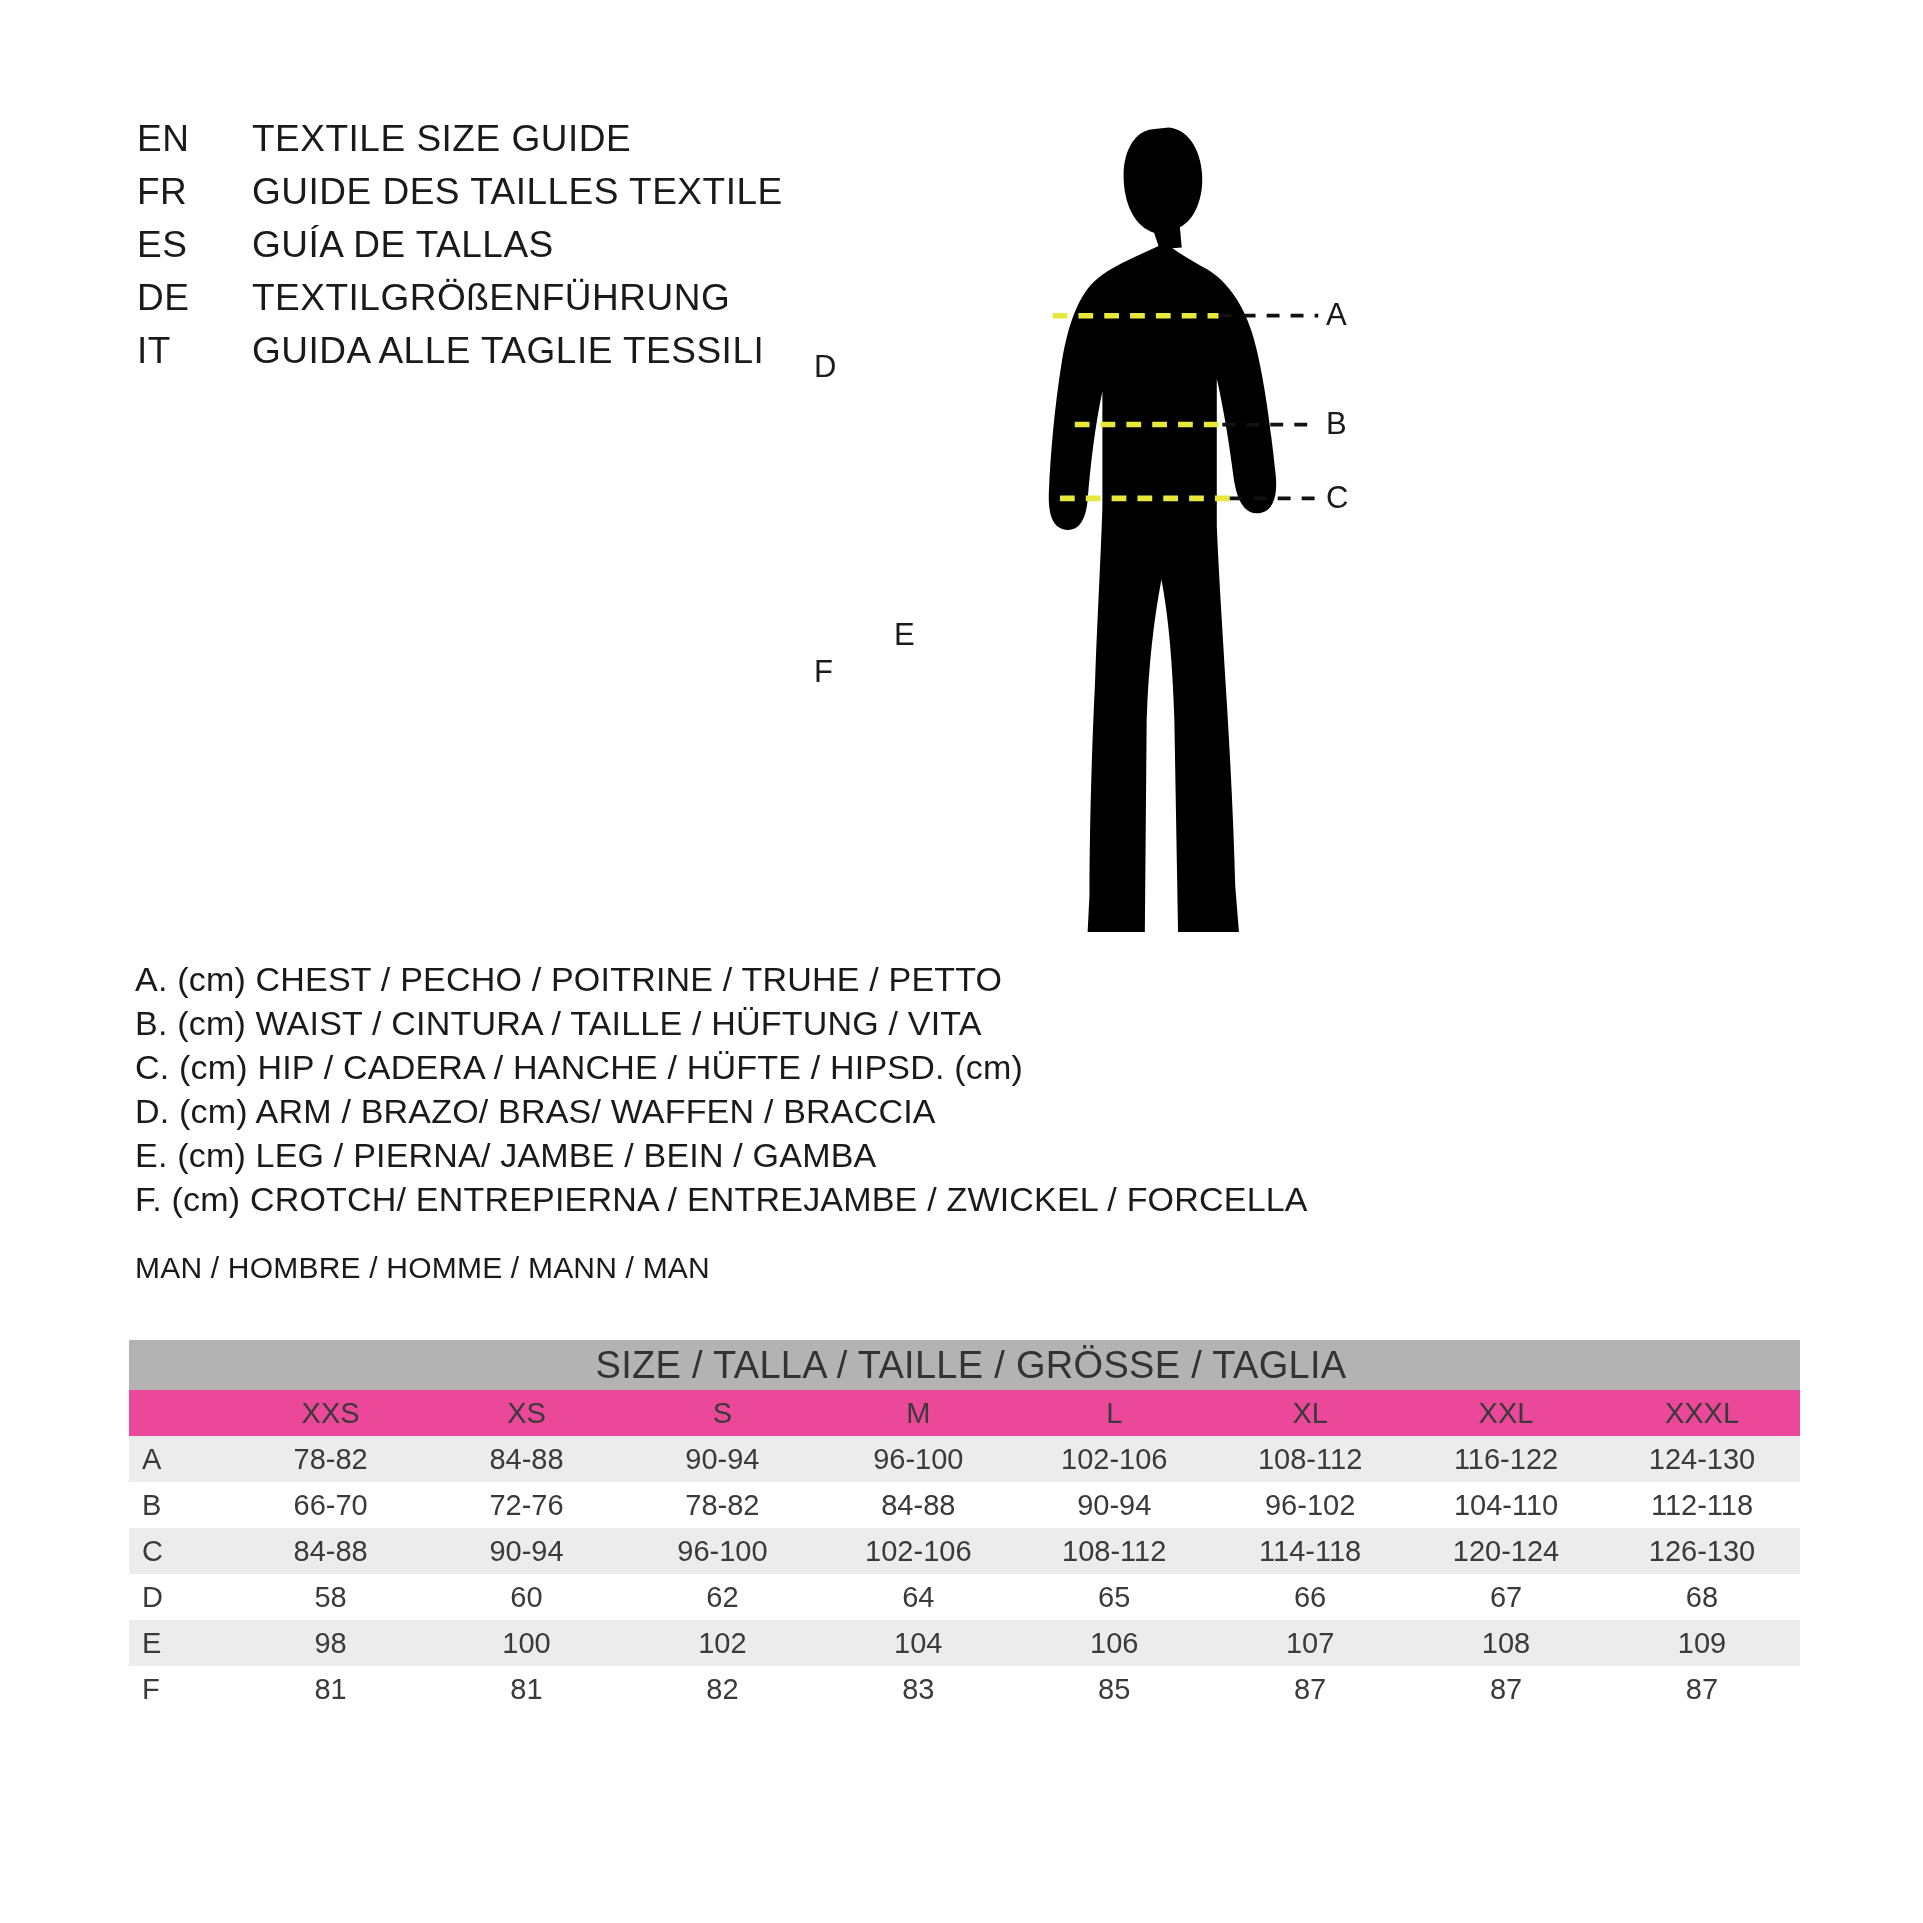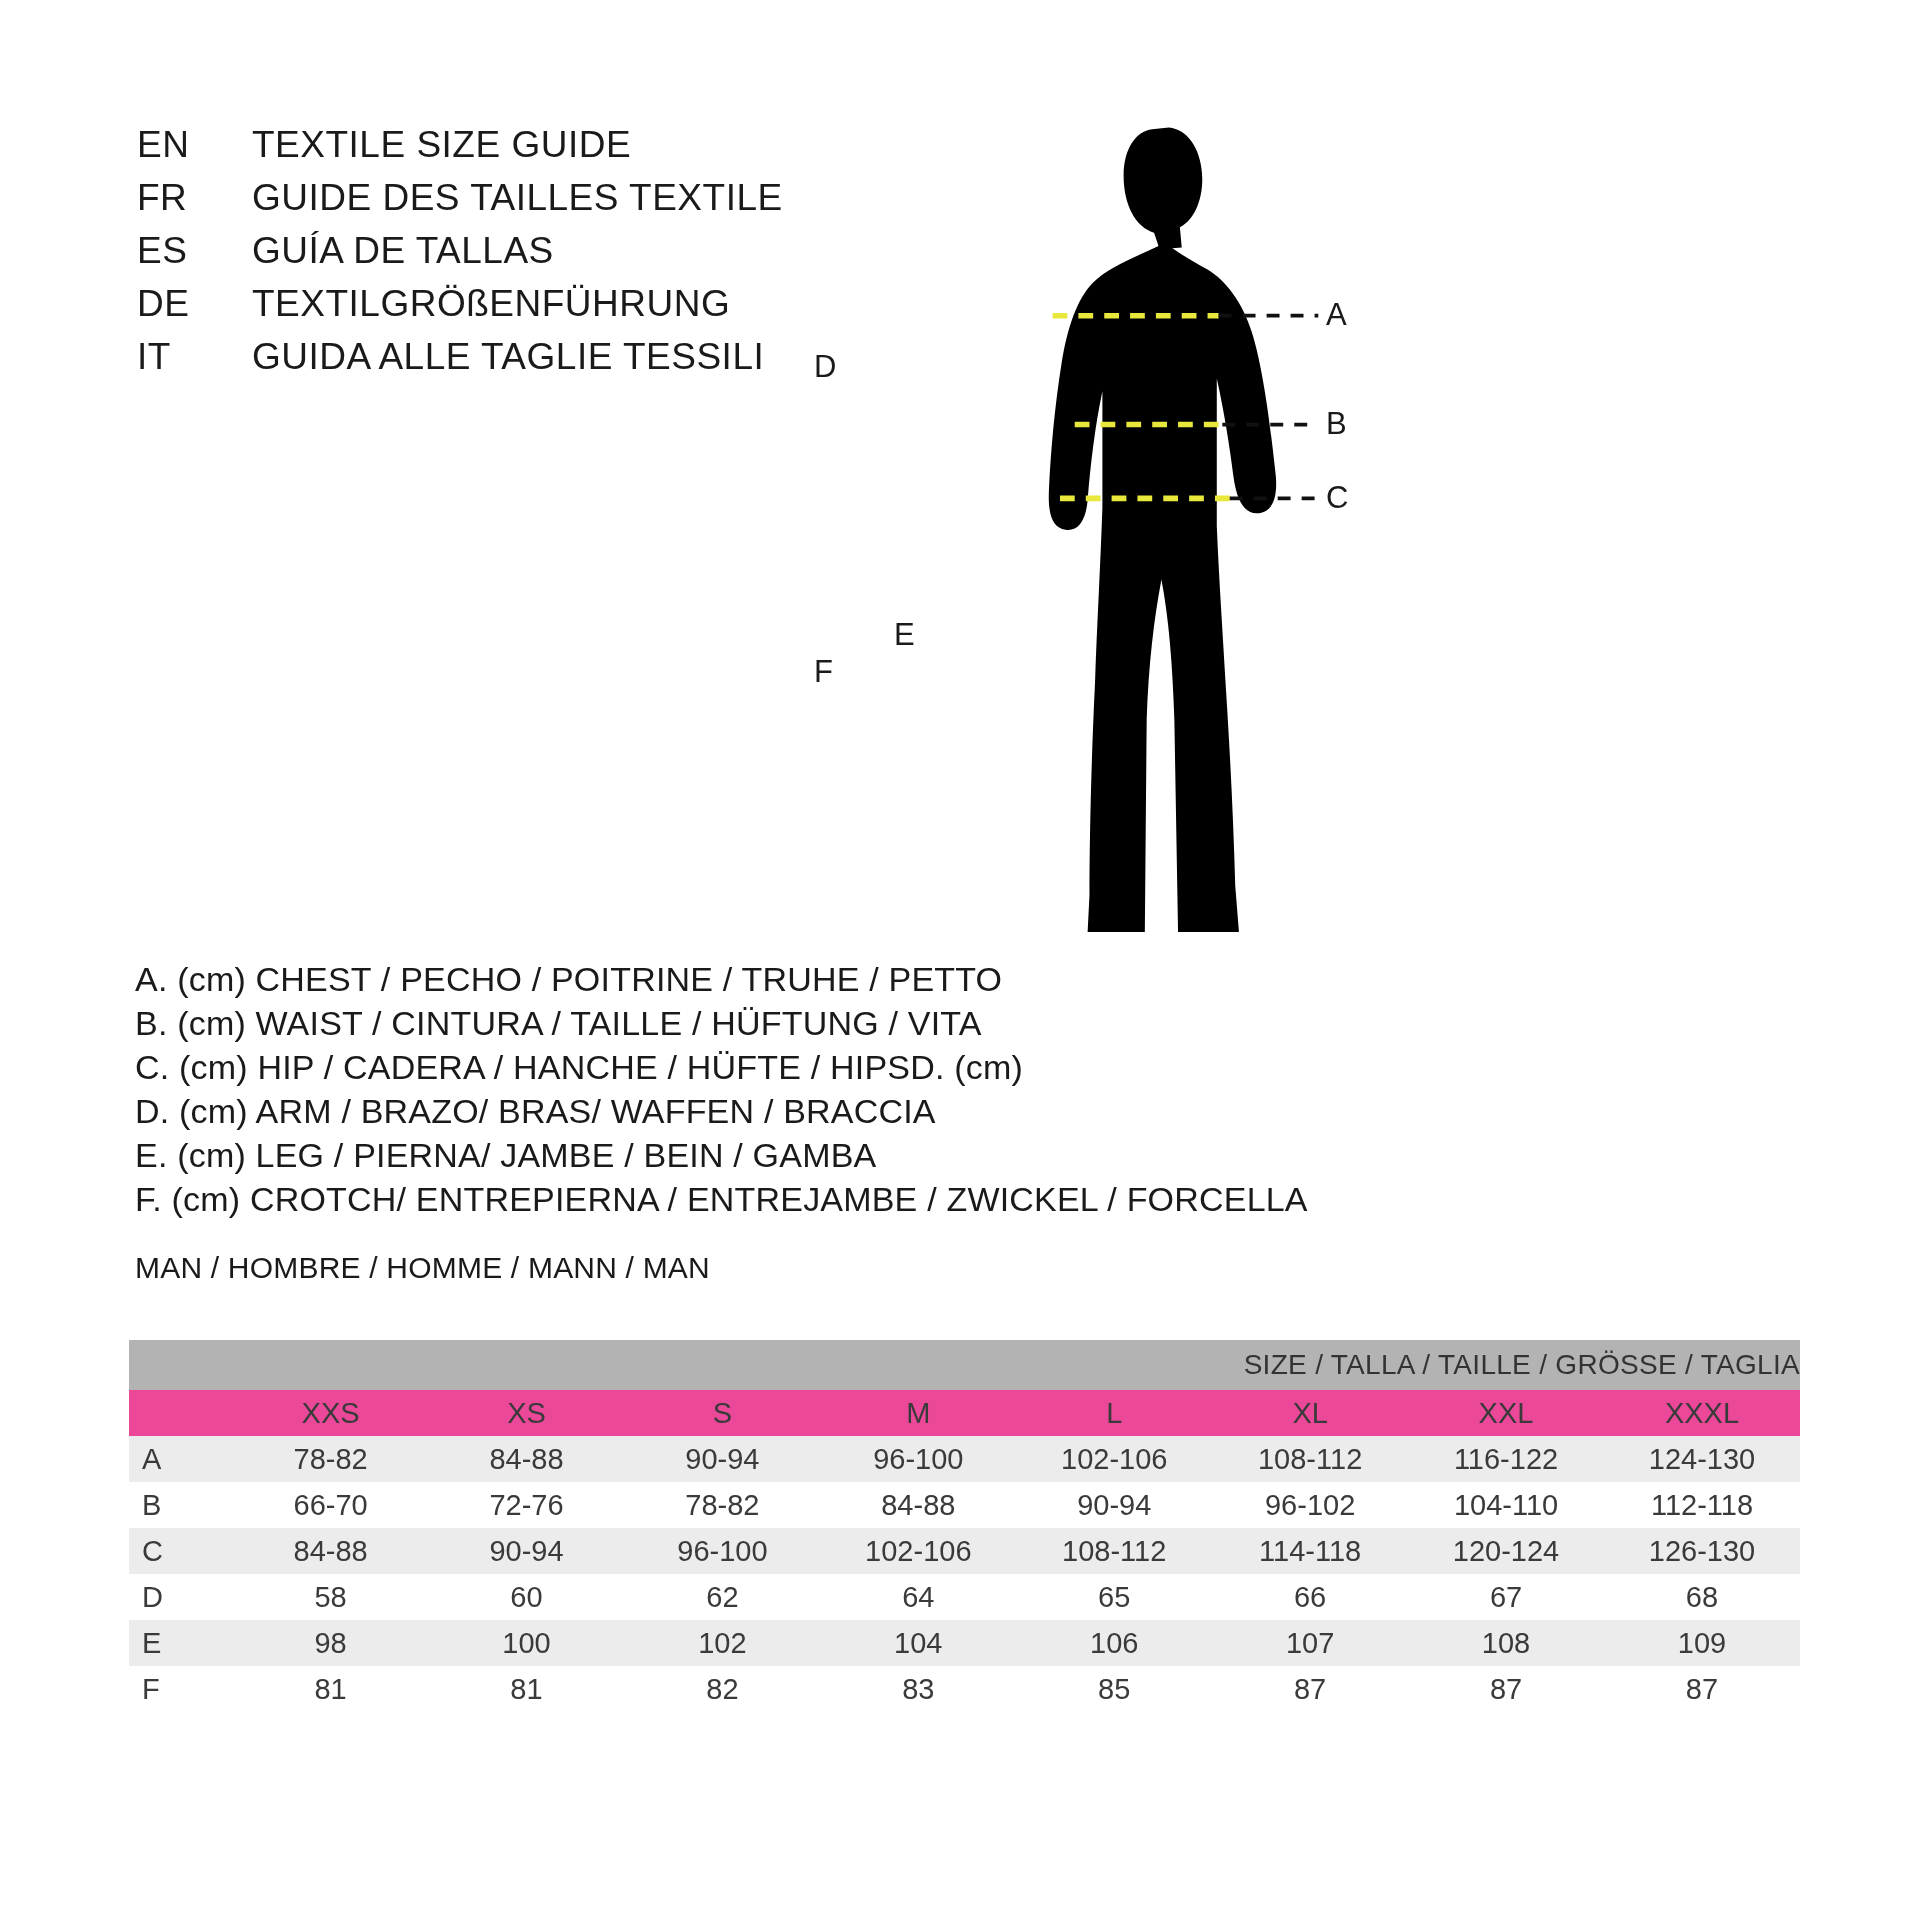--- a/index.html
+++ b/index.html
@@ -14,21 +14,20 @@
     color: #1a1a1a;
     position: relative;
     overflow: hidden;
   }
 
   
   .title-block {
     position: absolute;
     left: 137px;
     top: 118px;
-    margin-top: 6px;
   }
   .title-row {
     display: flex;
     align-items: baseline;
     height: 53px;
   }
   .title-lang {
     width: 115px;
     font-size: 37px;
     letter-spacing: 0.5px;
@@ -69,24 +68,24 @@
   }
   .size-table th, .size-table td {
     padding: 0;
     height: 46px;
     font-weight: normal;
     text-align: center;
     color: #3a3a3a;
   }
   .size-table .banner td {
     background: #b3b3b3;
-    text-align: right;
+    text-align: center;
     padding-left: 13px;
     height: 50px;
-    font-size: 28px;
+    font-size: 38px;
     color: #333333;
     letter-spacing: 0.3px;
   }
   .size-table .rowlabel {
     width: 78px;
     text-align: left;
     padding-left: 13px;
     color: #3a3a3a;
   }
   .size-table tr.shade td { background: #ececec; }

